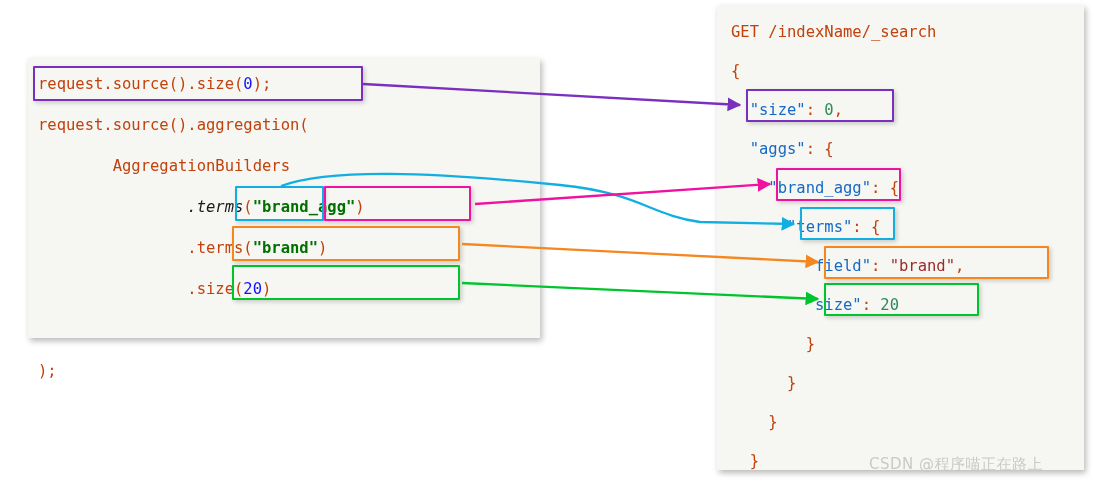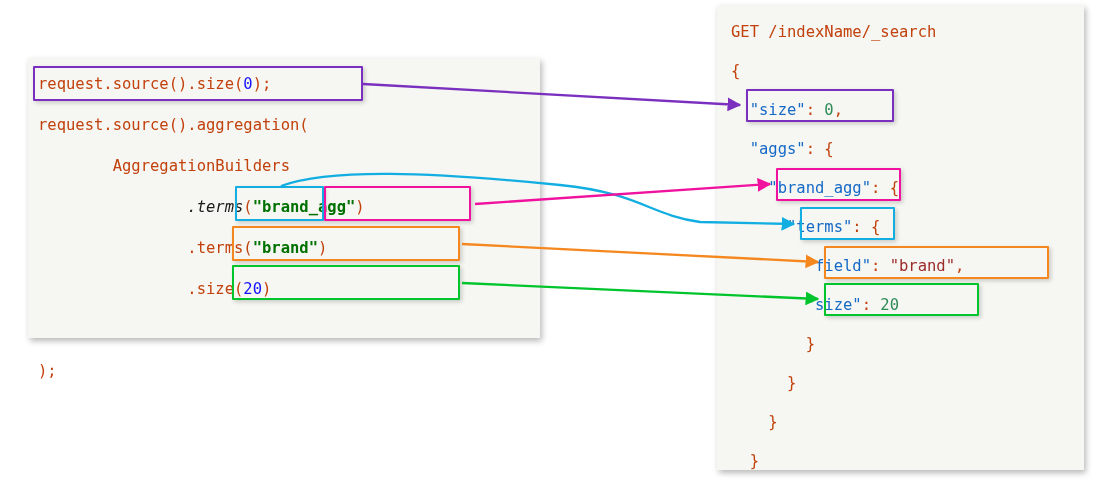--- a/index.html
+++ b/index.html
@@ -140,14 +140,15 @@
 
     <path d="M 281 186 C 330 168, 430 172, 560 185 C 640 193, 650 215, 700 222 L 794 224" fill="none" stroke="#12aee2" stroke-width="2.3" marker-end="url(#ah-cyan)"></path>
 
     <path d="M 475 204 L 770 184" fill="none" stroke="#f0119f" stroke-width="2.3" marker-end="url(#ah-magenta)"></path>
 
     <path d="M 462 244 L 818 262" fill="none" stroke="#f5871f" stroke-width="2.3" marker-end="url(#ah-orange)"></path>
 
     <path d="M 462 283 L 818 299" fill="none" stroke="#00c42b" stroke-width="2.3" marker-end="url(#ah-green)"></path>
   </svg>
 
+  <div id="watermark">CSDN @程序喵正在路上</div>
 
 </div>
 
 </body></html>

